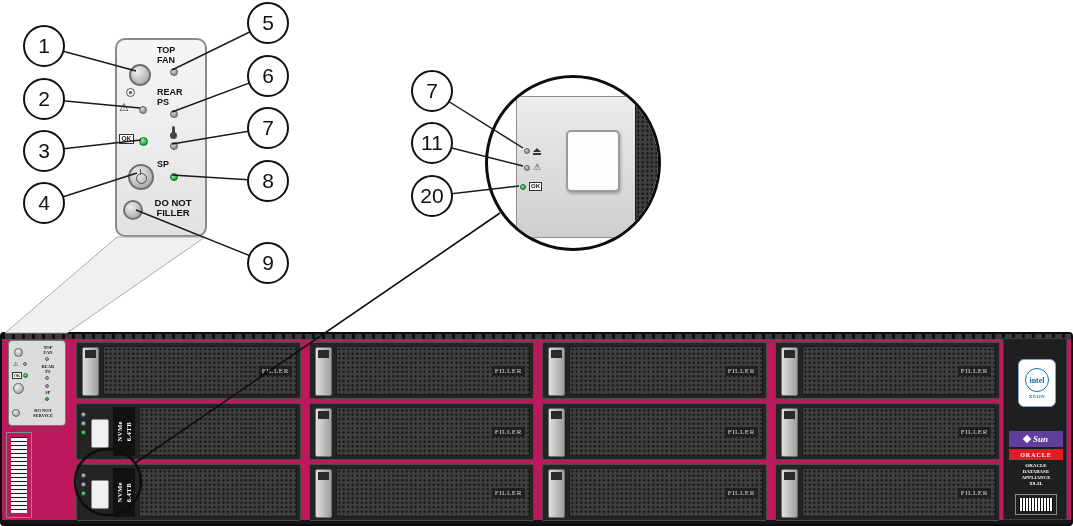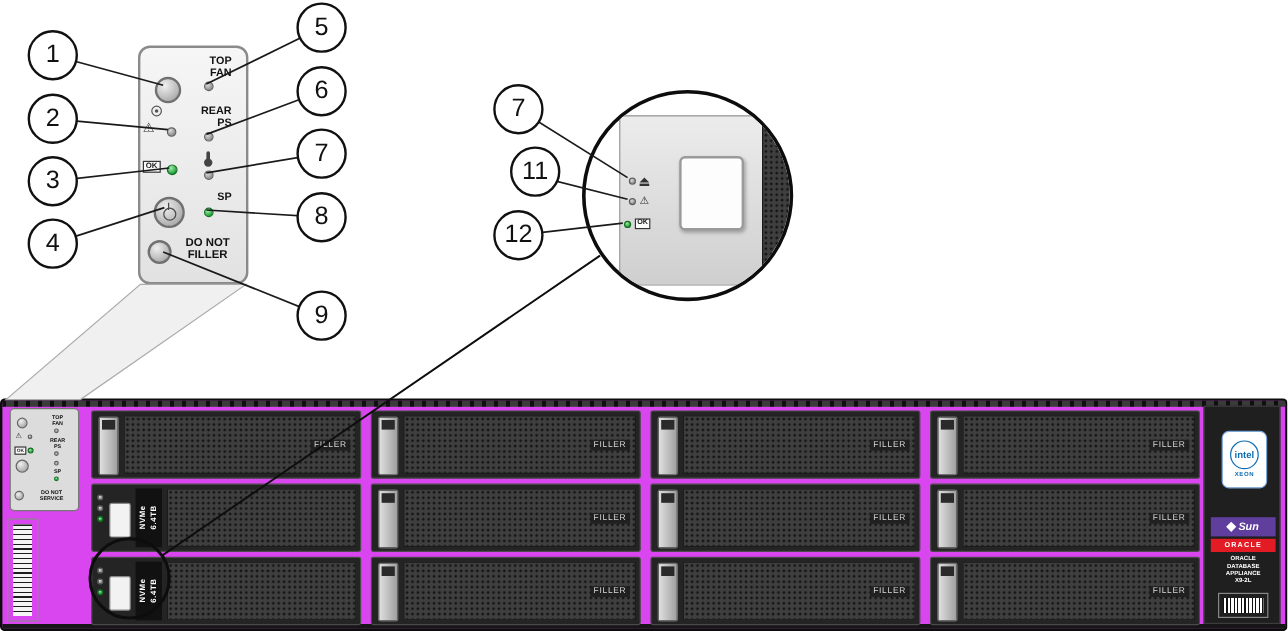--- a/index.html
+++ b/index.html
@@ -28,21 +28,21 @@
   .locate-icon { position:absolute; left:9px; top:48px; width:7px; height:7px; border:1px solid #555; border-radius:50%; }
   .locate-icon::after { content:""; position:absolute; left:1.6px; top:1.6px; width:3px; height:3px; background:#555; border-radius:50%; }
   .warn-glyph { position:absolute; font-size:11px; line-height:11px; color:#333; }
   .okbox { position:absolute; border:1px solid #333; font-size:6.5px; font-weight:bold; color:#222;
            padding:0 1.5px; line-height:8px; background:#fafafa; }
   .power-btn { position:absolute; left:11px; top:124px; width:22px; height:22px; border-radius:50%;
                background:radial-gradient(circle at 35% 30%, #efefef, #989898); border:2px solid #707070; }
   .power-glyph { position:absolute; left:5.5px; top:6.5px; width:9px; height:9px;
                  border:1.6px solid #4a4a4a; border-radius:50%; }
   .power-glyph::after { content:""; position:absolute; left:3px; top:-5px; width:1.8px; height:6px; background:#4a4a4a; }
-  .lbl { position:absolute; font-weight:bold; font-size:9px; line-height:9.5px; text-align:right; color:#111; }
+  .lbl { position:absolute; font-weight:bold; font-size:9px; line-height:9.5px; text-align:left; color:#111; }
   .thermo { position:absolute; width:3px; height:10px; background:#444; border-radius:1.5px; }
   .thermo::after { content:""; position:absolute; left:-2px; bottom:-3px; width:7px; height:7px; background:#444; border-radius:50%; }
   .dns-btn { position:absolute; left:6px; top:160px; width:16px; height:16px; border-radius:50%;
              background:radial-gradient(circle at 35% 30%, #efefef, #9a9a9a); border:2px solid #707070; }
   .dns-label { position:absolute; left:24px; top:158px; width:64px; font-size:9.5px; line-height:10px;
                font-weight:bold; text-align:center; color:#111; }
 
   
   .zoom { position:absolute; left:485px; top:75px; width:176px; height:176px; box-sizing:border-box;
           background:#fff; border:3.5px solid #0d0d0d; border-radius:50%; overflow:hidden; z-index:2; }
@@ -55,21 +55,21 @@
   .zled { width:6px; height:6px; border-radius:50%; box-sizing:border-box; display:inline-block; }
   .zwarn { font-size:9px; line-height:9px; color:#333; }
   .zok { border:1px solid #333; font-size:6px; font-weight:bold; color:#222; padding:0 1px; line-height:7px; background:#fafafa; }
   .eject { display:inline-block; }
   .eject .tri { display:block; width:0; height:0; border-left:4px solid transparent;
                 border-right:4px solid transparent; border-bottom:4px solid #333; }
   .eject .bar { display:block; width:8px; height:1.6px; background:#333; margin-top:1.2px; }
 
   
   .chassis { position:absolute; left:0; top:332px; width:1069px; height:190px; box-sizing:content-box;
-             background:#d946ef; border:2px solid #0c0c0c; border-radius:4px; z-index:2; }
+             background:#be185d; border:2px solid #0c0c0c; border-radius:4px; z-index:2;font-family:Liberation Serif, serif; }
   .ch-top { position:absolute; left:0; right:0; top:0; height:5px;
             background:repeating-linear-gradient(90deg, #0f0f0f 0 3px, #3a3a3a 3px 10px); }
   .ch-bottom { position:absolute; left:0; right:0; bottom:0; height:4px; background:#161616; }
 
   .mesh-pattern { background-color:#3f3f3f;
                   background-image:radial-gradient(#141414 1px, transparent 1.3px);
                   background-size:4.5px 4.5px; border:1px solid #1b1b1b; box-sizing:border-box; }
 
   .bay { position:absolute; width:225px; height:57px; background:#242424;
          border:1px solid #4a4a4a; border-radius:2px; box-sizing:border-box; }
@@ -335,16 +335,16 @@
   <div class="callout" style="left:23px;  top:25px;">1</div>
   <div class="callout" style="left:23px;  top:78px;">2</div>
   <div class="callout" style="left:23px;  top:130px;">3</div>
   <div class="callout" style="left:23px;  top:182px;">4</div>
   <div class="callout" style="left:247px; top:2px;">5</div>
   <div class="callout" style="left:247px; top:55px;">6</div>
   <div class="callout" style="left:247px; top:107px;">7</div>
   <div class="callout" style="left:247px; top:160px;">8</div>
   <div class="callout" style="left:247px; top:242px;">9</div>
   <div class="callout" style="left:411px; top:70px;">7</div>
-  <div class="callout" style="left:425px; top:122px;">11</div>
-  <div class="callout" style="left:411px; top:175px;">12</div>
+  <div class="callout" style="left:411px; top:122px;">11</div>
+  <div class="callout" style="left:411px; top:175px;">20</div>
 
 </div>
 
 </body></html>

